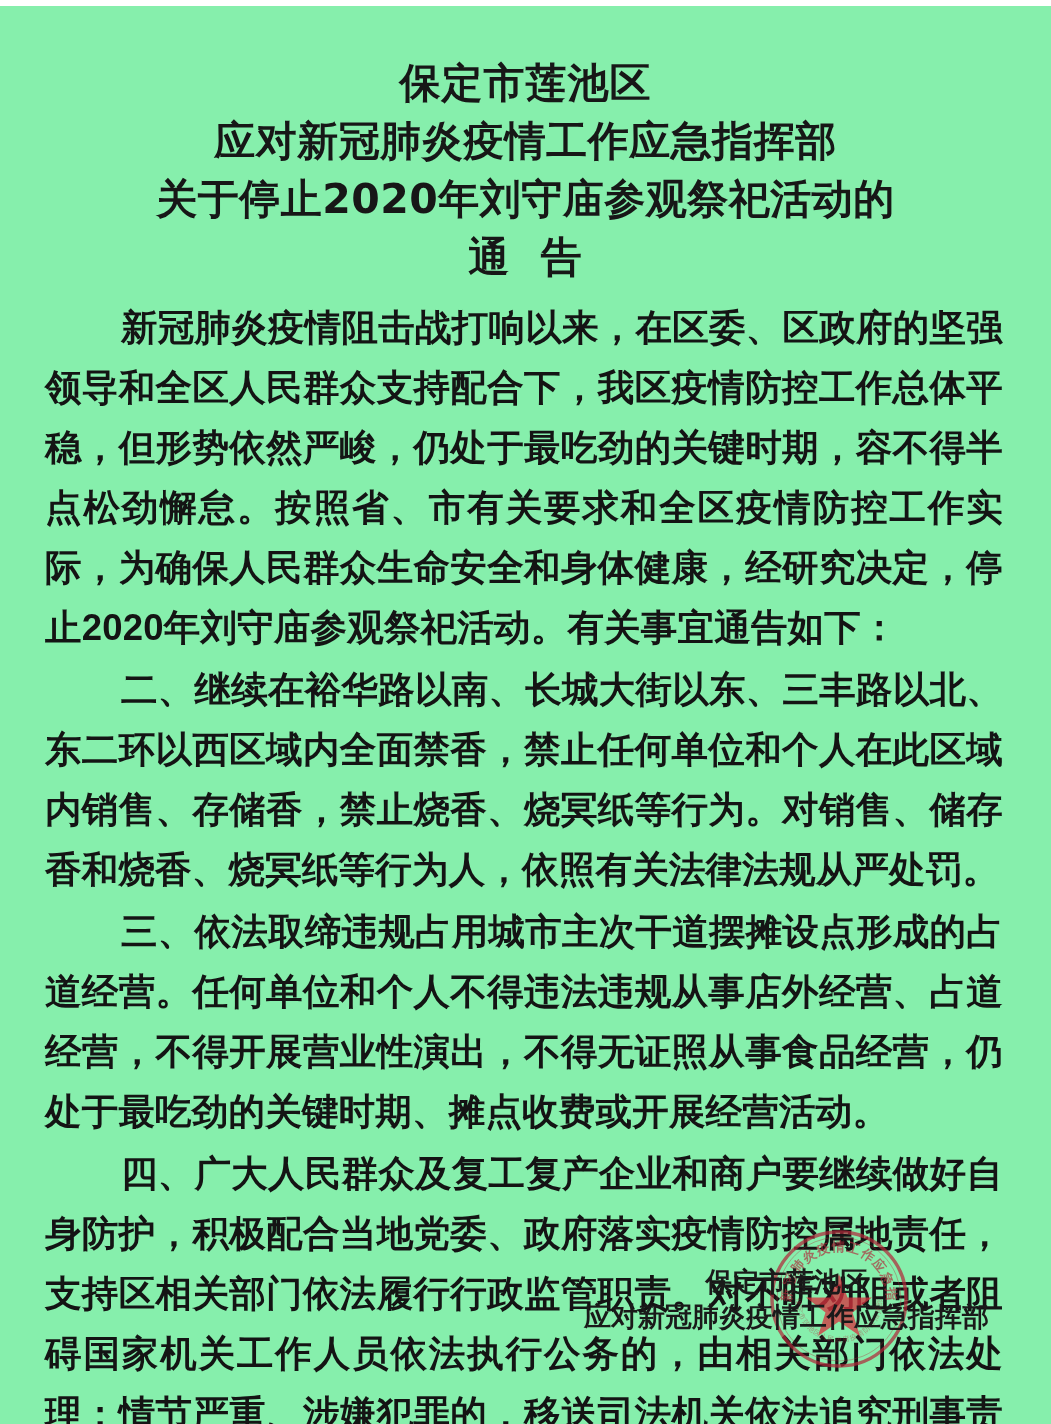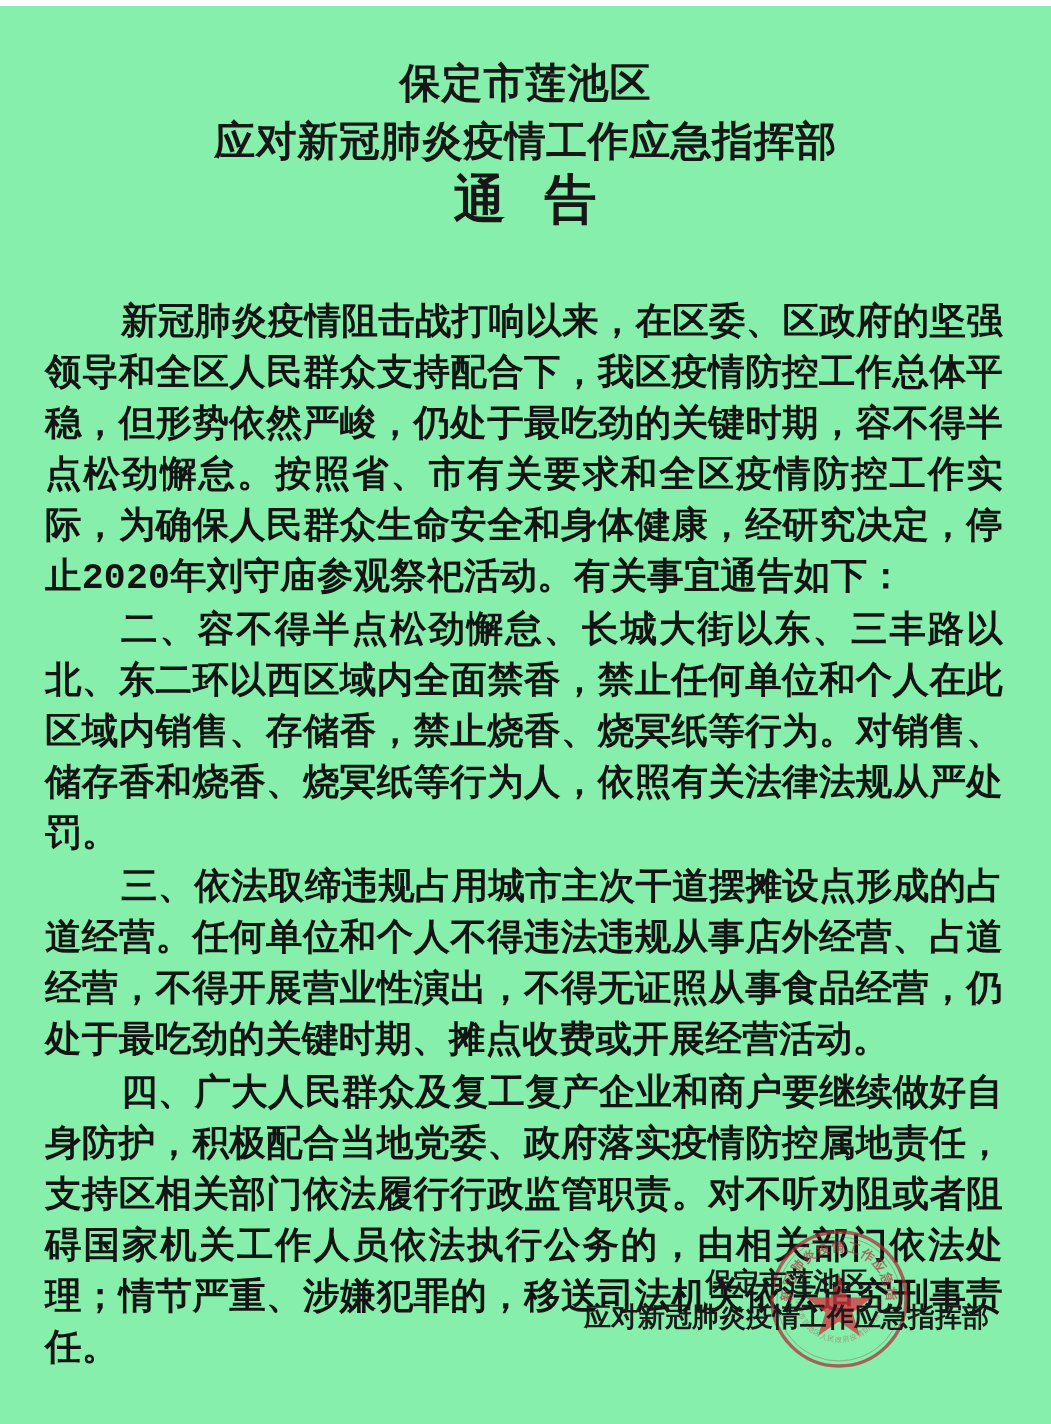--- a/index.html
+++ b/index.html
@@ -37,36 +37,36 @@
     color: #171717;
     white-space: pre;
   }
 
   .title-line.wide {
     letter-spacing: 0.5px;
   }
 
   .title-line.notice-word {
     letter-spacing: 1px;
-    font-size: 52px;
+    font-size: 41px;
   }
 
   
   .body-block {
     position: absolute;
     left: 45px;
     top: 292px;
     width: 958px;
   }
 
   .para {
-    font-family: Liberation Mono, monospace;
+    font-family: Liberation Sans, sans-serif;
     font-weight: 700;
     font-size: 36.5px;
-    line-height: 51px;
+    line-height: 60px;
     text-align: justify;
     text-justify: inter-character;
     text-indent: 76px;
     color: #141414;
     margin: 0 0 2px 0;
     letter-spacing: 0.2px;
   }
 
   
   .sign-block {
@@ -104,26 +104,27 @@
   }
 </style>
 </head>
 <body>
 
 <div id="page">
 
   <div class="title-block">
     <div class="title-line">保定市莲池区</div>
     <div class="title-line wide">应对新冠肺炎疫情工作应急指挥部</div>
+    <div class="title-line wide">关于停止2020年刘守庙参观祭祀活动的</div>
     <div class="title-line notice-word">通  告</div>
   </div>
 
   <div class="body-block">
     <p class="para">新冠肺炎疫情阻击战打响以来，在区委、区政府的坚强领导和全区人民群众支持配合下，我区疫情防控工作总体平稳，但形势依然严峻，仍处于最吃劲的关键时期，容不得半点松劲懈怠。按照省、市有关要求和全区疫情防控工作实际，为确保人民群众生命安全和身体健康，经研究决定，停止2020年刘守庙参观祭祀活动。有关事宜通告如下：</p>
-    <p class="para">二、容不得半点松劲懈怠、长城大街以东、三丰路以北、东二环以西区域内全面禁香，禁止任何单位和个人在此区域内销售、存储香，禁止烧香、烧冥纸等行为。对销售、储存香和烧香、烧冥纸等行为人，依照有关法律法规从严处罚。</p>
+    <p class="para">二、继续在裕华路以南、长城大街以东、三丰路以北、东二环以西区域内全面禁香，禁止任何单位和个人在此区域内销售、存储香，禁止烧香、烧冥纸等行为。对销售、储存香和烧香、烧冥纸等行为人，依照有关法律法规从严处罚。</p>
     <p class="para">三、依法取缔违规占用城市主次干道摆摊设点形成的占道经营。任何单位和个人不得违法违规从事店外经营、占道经营，不得开展营业性演出，不得无证照从事食品经营，仍处于最吃劲的关键时期、摊点收费或开展经营活动。</p>
     <p class="para">四、广大人民群众及复工复产企业和商户要继续做好自身防护，积极配合当地党委、政府落实疫情防控属地责任，支持区相关部门依法履行行政监管职责。对不听劝阻或者阻碍国家机关工作人员依法执行公务的，由相关部门依法处理；情节严重、涉嫌犯罪的，移送司法机关依法追究刑事责任。</p>
   </div>
 
   <div class="seal">
     <svg viewBox="0 0 142 142" xmlns="http://www.w3.org/2000/svg">
       <defs>
         <path id="arcTop" d="M 23,71 A 48,48 0 0 1 119,71" fill="none"></path>
         <path id="arcBottom" d="M 28,71 A 43,43 0 0 0 114,71" fill="none"></path>
       </defs>

